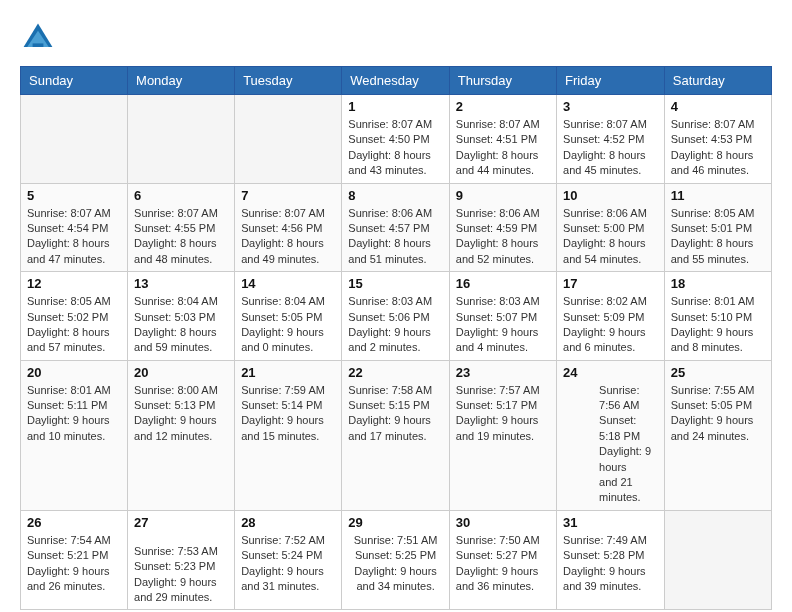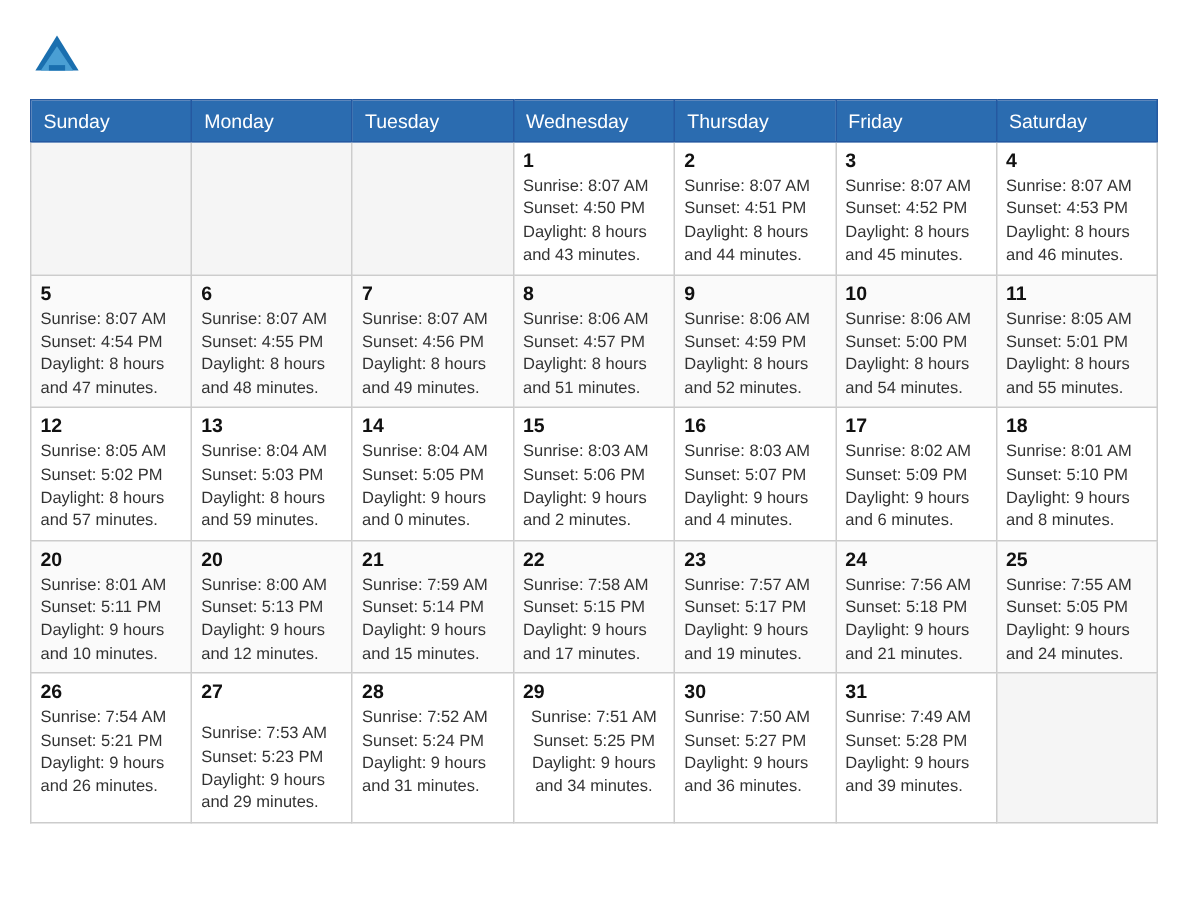--- a/index.html
+++ b/index.html
@@ -289,21 +289,21 @@
         </td>
         <td>
           <div class="day-num">23</div>
           <div class="day-info" style="white-space: pre-line;">Sunrise: 7:57 AM
 Sunset: 5:17 PM
 Daylight: 9 hours
 and 19 minutes.</div>
         </td>
         <td>
           <div class="day-num">24</div>
-          <div class="day-info" style="white-space: pre-line;">Sunrise: 7:56 AM
+          <div class="day-info" style="white-space: pre-line; margin-left: 36px;">Sunrise: 7:56 AM
 Sunset: 5:18 PM
 Daylight: 9 hours
 and 21 minutes.</div>
         </td>
         <td>
           <div class="day-num">25</div>
           <div class="day-info" style="white-space: pre-line;">Sunrise: 7:55 AM
 Sunset: 5:05 PM
 Daylight: 9 hours
 and 24 minutes.</div>

